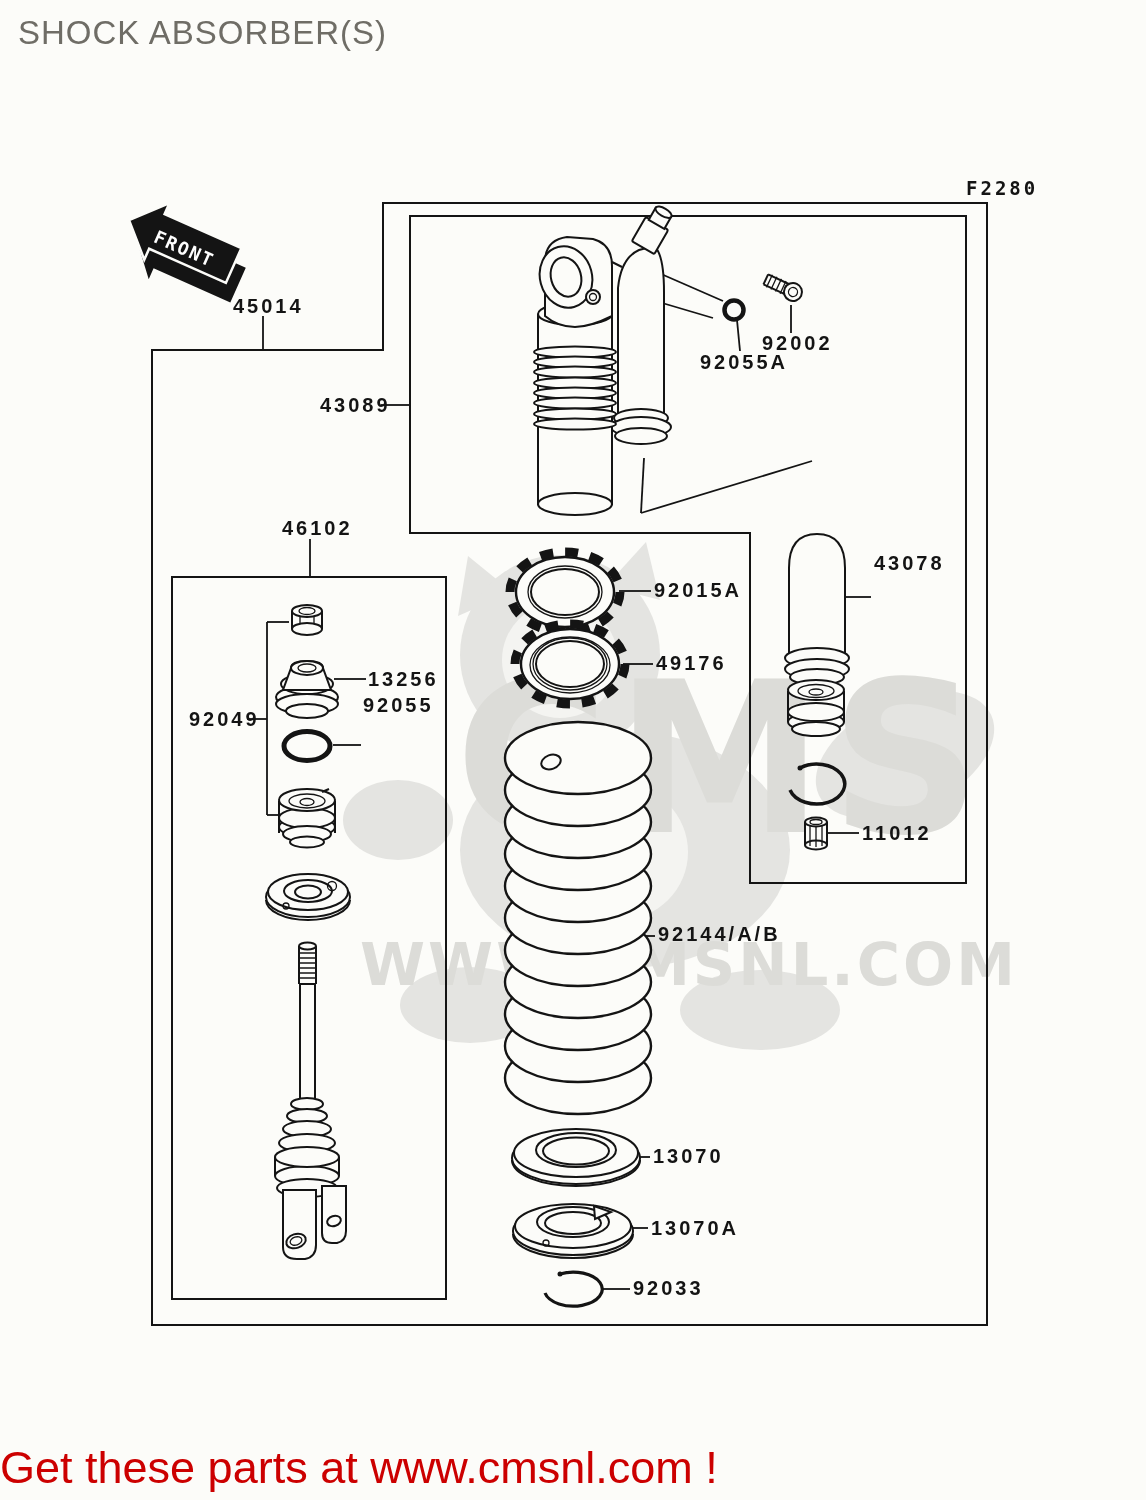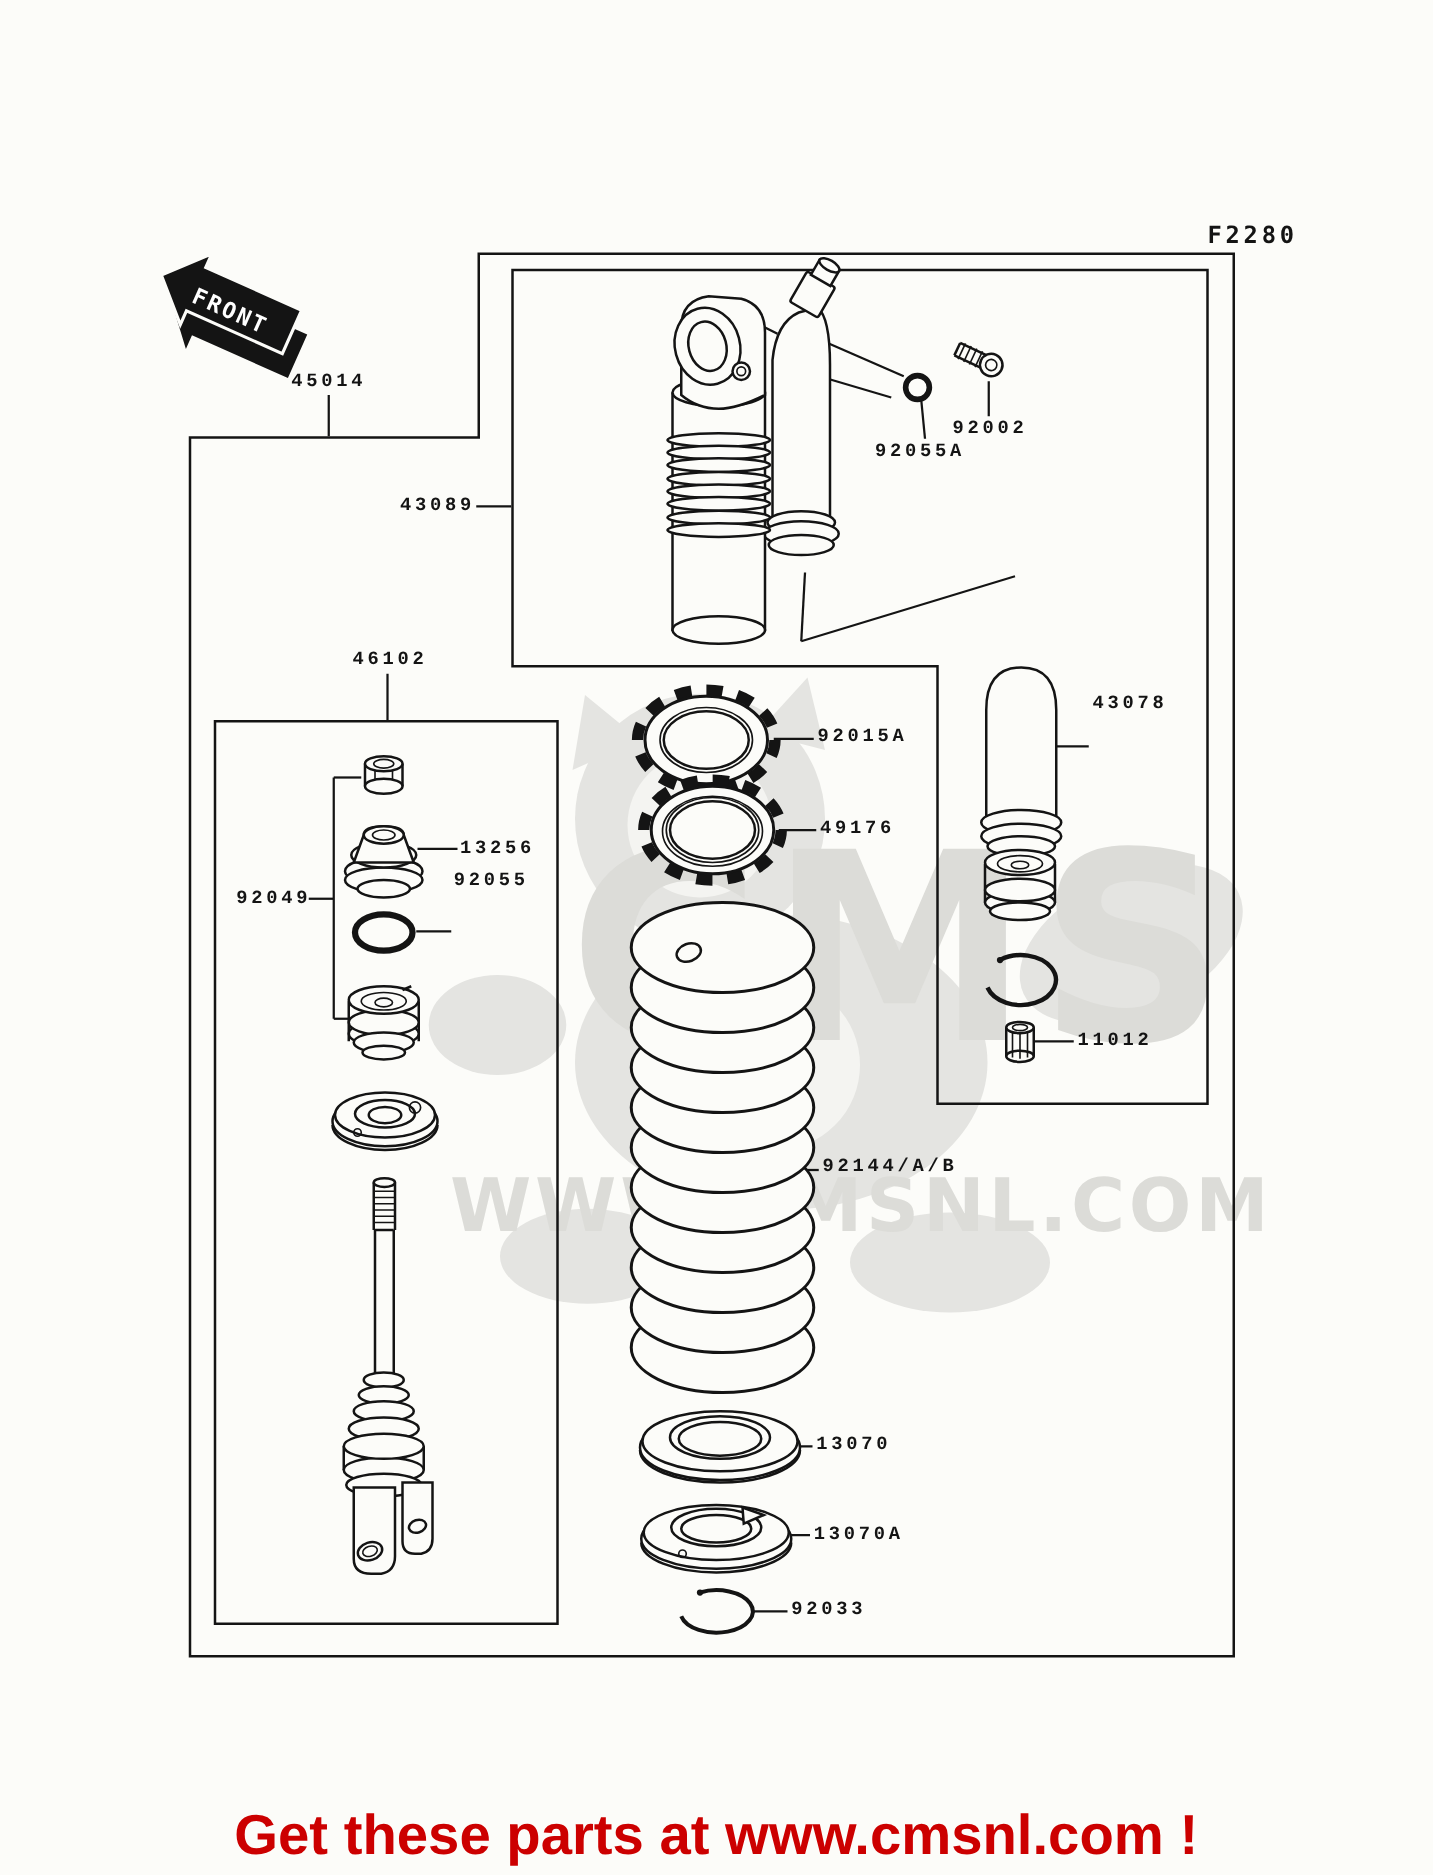--- a/index.html
+++ b/index.html
@@ -6,33 +6,33 @@
   body{background:#fcfcf9;font-family:"Liberation Sans",sans-serif;}
   #stage{position:relative;width:1146px;height:1500px;background:#fcfcf9;overflow:hidden;}
   #stage svg{position:absolute;left:0;top:0;}
   .page-title{
     position:absolute;left:18px;top:14px;
     font-family:"Liberation Sans",sans-serif;
     font-size:33px;letter-spacing:1px;color:#6f6d66;white-space:nowrap;
   }
   .plabel{
     position:absolute;
-    font-family:Liberation Mono, monospace;
-    font-weight:bold;font-size:15px;letter-spacing:3px;
+    font-family:Liberation Sans, sans-serif;
+    font-weight:bold;font-size:20px;letter-spacing:3px;
     color:#141414;white-space:nowrap;line-height:14px;
   }
   .fiche{
     position:absolute;left:966px;top:177px;
     font-family:"DejaVu Sans Mono","Liberation Mono",monospace;
     font-weight:bold;font-size:19px;letter-spacing:3px;color:#141414;
   }
   .footer-cta{
-    position:absolute;left:0;top:1442px;width:1146px;text-align:center;
+    position:absolute;left:0;top:1442px;width:1146px;text-align:left;
     font-family:"Liberation Sans",sans-serif;
-    font-size:45px;color:#cc0000;white-space:nowrap;cursor:pointer;font-weight:bold;
+    font-size:45px;color:#cc0000;white-space:nowrap;cursor:pointer;
   }
   
   .ln{stroke:#141414;stroke-width:2;fill:none;}
   .ln1{stroke:#141414;stroke-width:1.3;fill:none;}
   .ld{stroke:#141414;stroke-width:1.8;fill:none;}
   .fl{fill:#fcfcf9;stroke:#141414;stroke-width:2;}
   .fl2{fill:#fcfcf9;stroke:#141414;stroke-width:2.4;}
   .wm{fill:#e4e4e1;}
   .wmtext{fill:#dcdcd8;font-family:"DejaVu Sans",sans-serif;font-weight:bold;}
 </style>
@@ -284,20 +284,21 @@
       <ellipse class="fl" cx="307" cy="1188" rx="30" ry="9"></ellipse>
 
       <path class="fl" d="M322,1186 L322,1233 Q322,1243 332,1243 L337,1243 Q346,1241 346,1231 L346,1186 Z"></path>
       <ellipse class="fl" cx="334" cy="1221" rx="7" ry="5" transform="rotate(-18 334 1221)"></ellipse>
       <path class="fl" d="M283,1190 L283,1247 Q283,1259 297,1259 L305,1259 Q316,1257 316,1245 L316,1190 Z"></path>
       <ellipse class="fl" cx="296" cy="1241" rx="10" ry="7" transform="rotate(-18 296 1241)"></ellipse>
       <ellipse class="ln1" cx="296" cy="1241" rx="6" ry="4" transform="rotate(-18 296 1241)"></ellipse>
     </g>
   </svg>
 
+  <div class="page-title">SHOCK ABSORBER(S)</div>
   <div class="fiche">F2280</div>
 
   <div class="plabel" style="left:233px;top:299px">45014</div>
   <div class="plabel" style="left:320px;top:398px">43089</div>
   <div class="plabel" style="left:282px;top:521px">46102</div>
   <div class="plabel" style="left:189px;top:712px">92049</div>
   <div class="plabel" style="left:368px;top:672px">13256</div>
   <div class="plabel" style="left:363px;top:698px">92055</div>
   <div class="plabel" style="left:700px;top:355px">92055A</div>
   <div class="plabel" style="left:762px;top:336px">92002</div>

